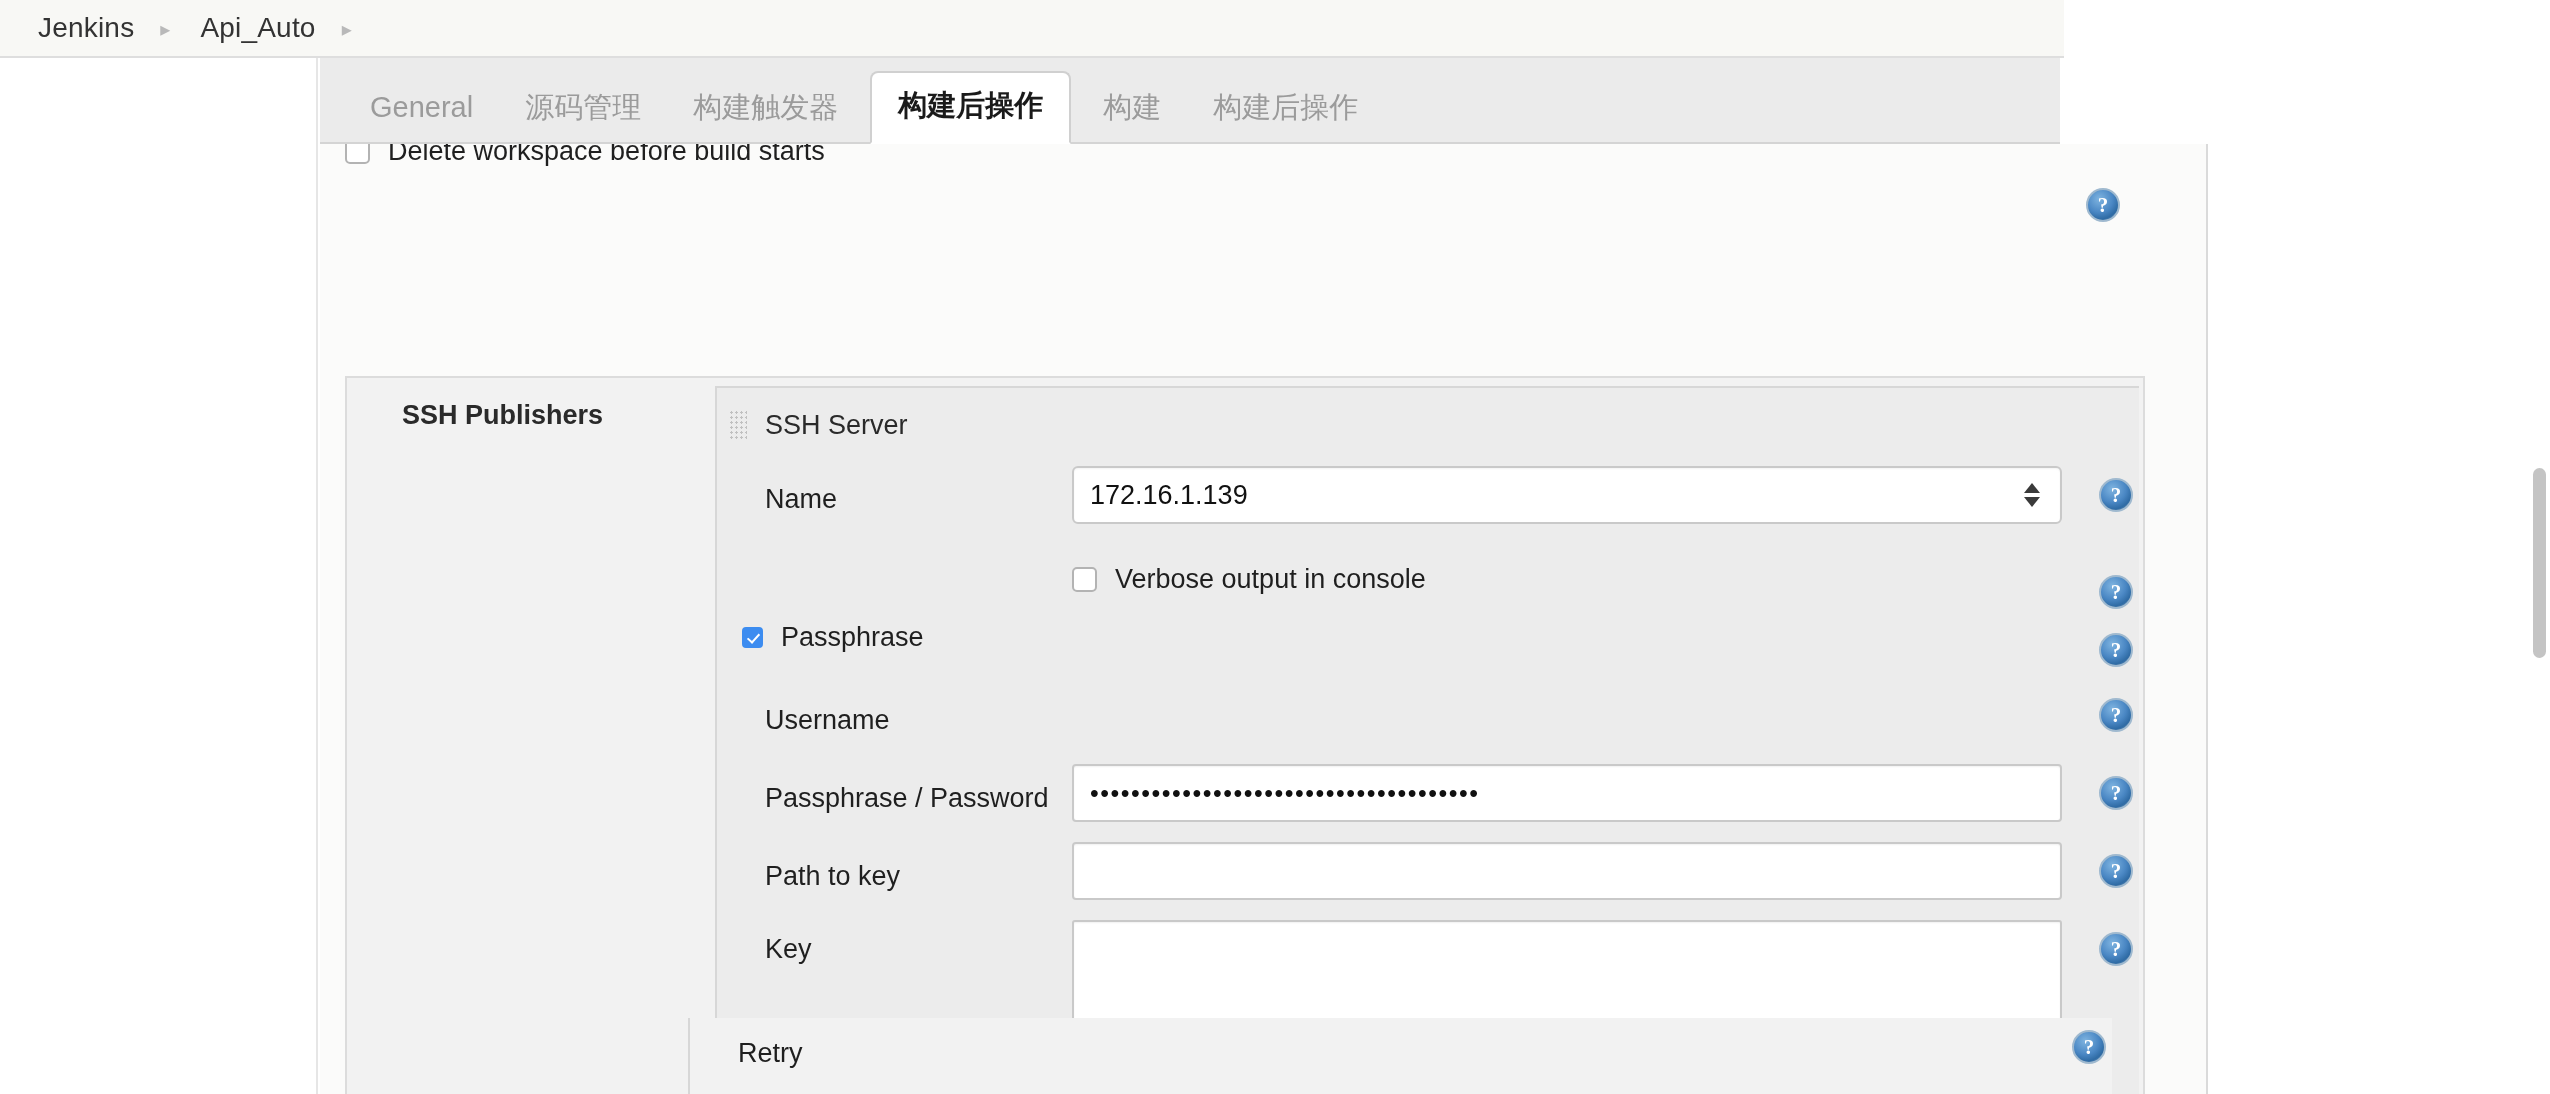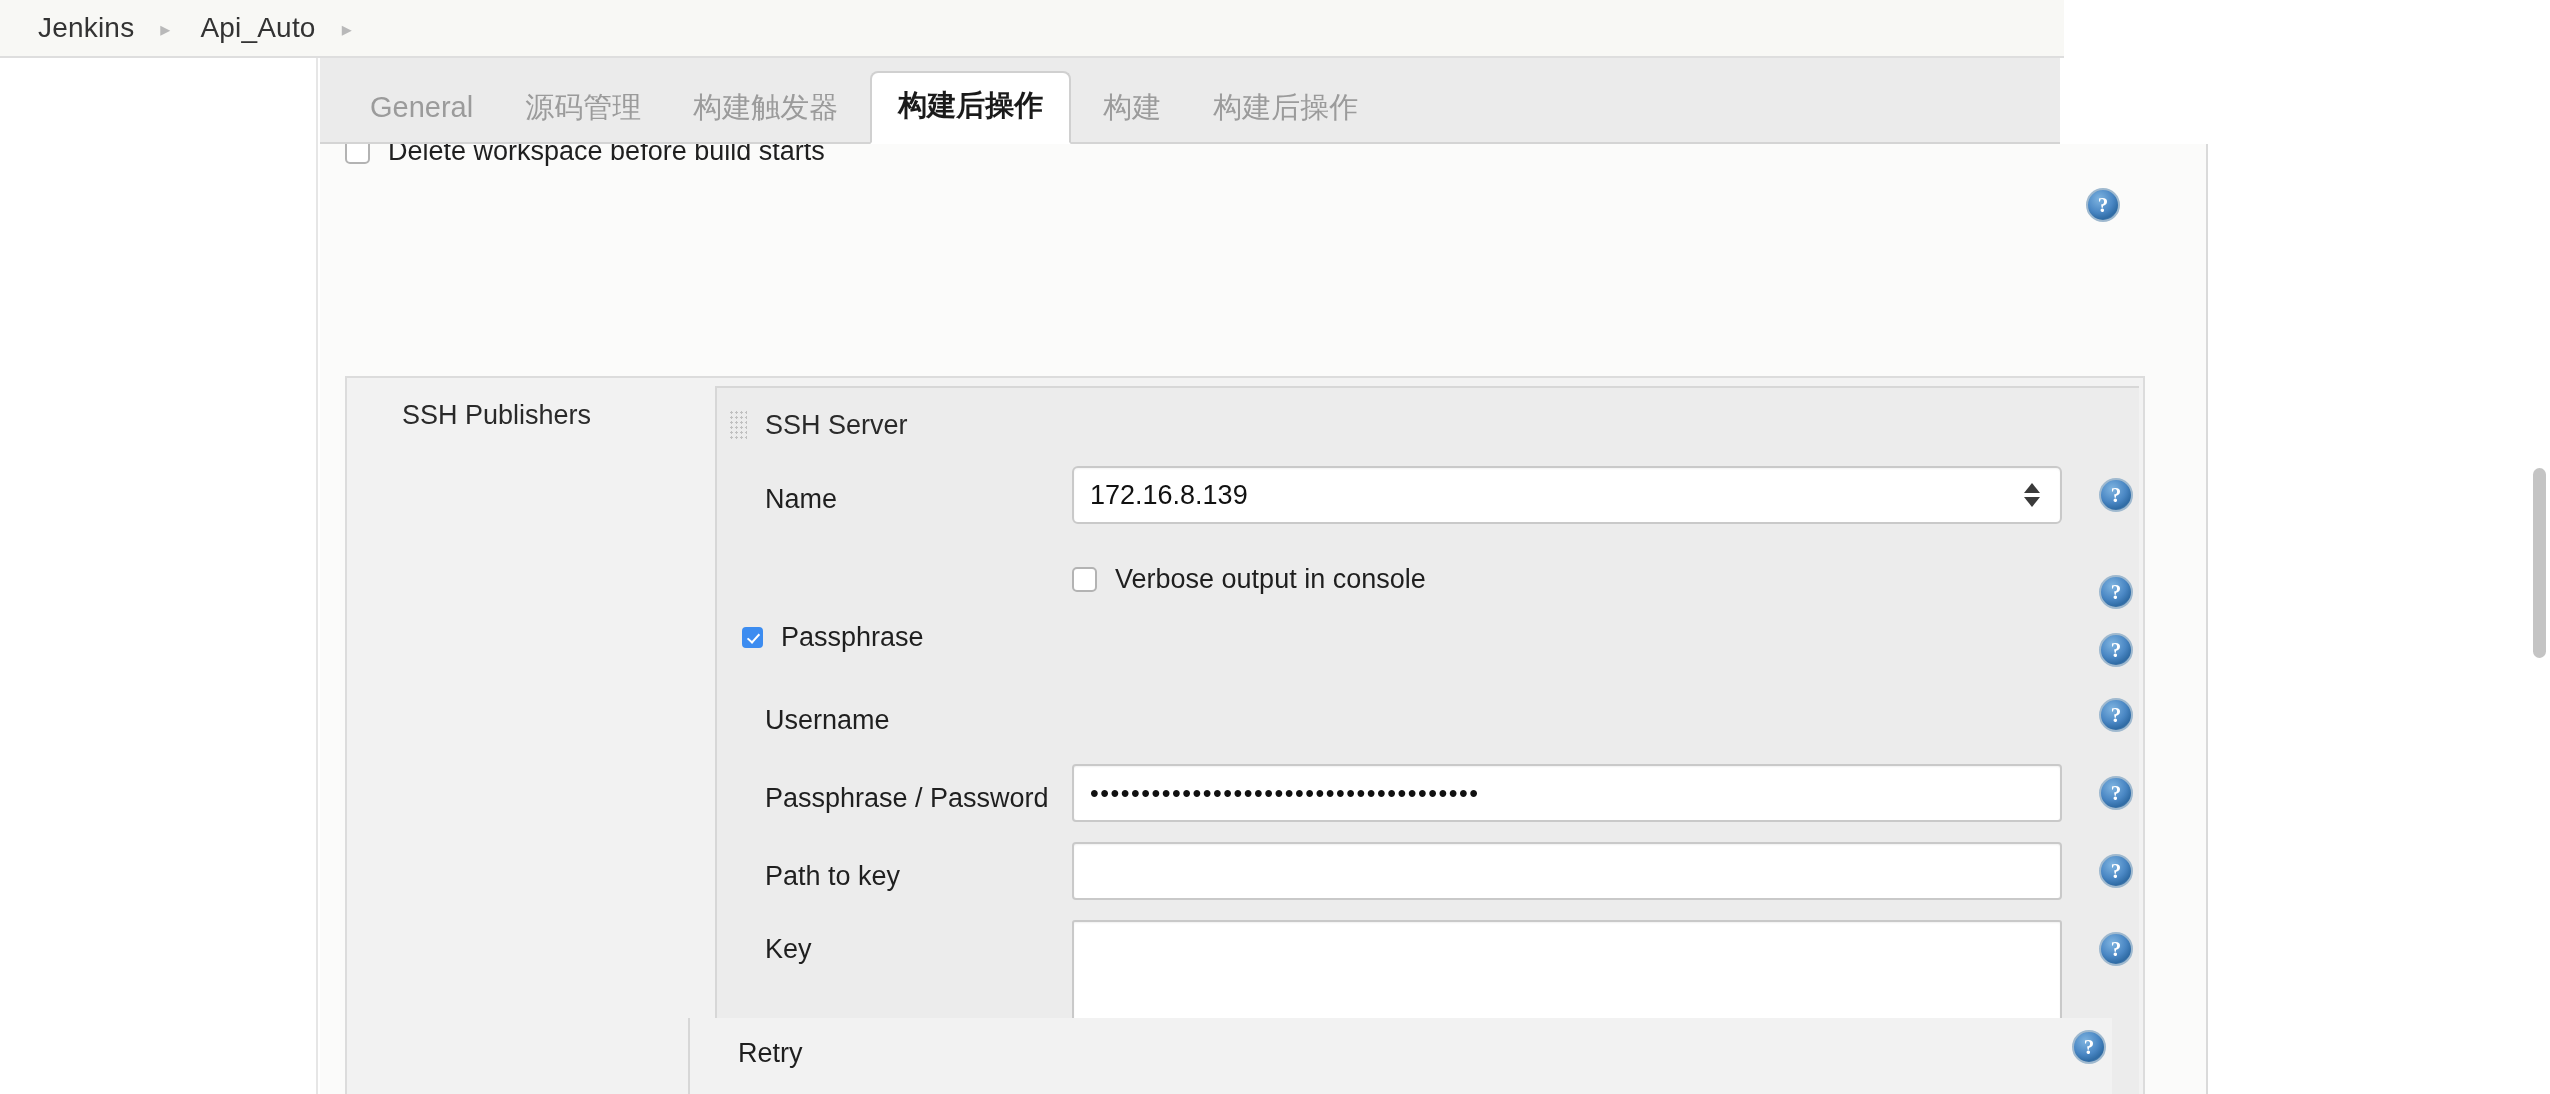--- a/index.html
+++ b/index.html
@@ -207,20 +207,21 @@
     border: 2px solid #dcdcdc;
     box-sizing: border-box;
   }
   .publisher-label {
     position: absolute;
     left: 55px;
     top: 22px;
     font-size: 27px;
     color: #2a2a2a;
     white-space: nowrap;
+    font-weight: bold;
   }
   .inner-panel {
     position: absolute;
     left: 368px;
     top: 8px;
     width: 1424px;
     height: 866px;
     background: #ececec;
     border: 2px solid #d7d7d7;
     border-right: none;
@@ -435,21 +436,21 @@
 
         <div class="inner-panel">
 
           <div class="drag-grip"></div>
           <div class="section-title">SSH Server</div>
 
           <div class="frow" style="top:82px;">
             <span class="flabel" style="top:16px;">Name</span>
           </div>
           <div class="fselect" style="top:78px;">
-            <span>172.16.8.139</span>
+            <span>172.16.1.139</span>
             <span class="spinner-arrows">
               <span class="spin-up"></span>
               <span class="spin-down"></span>
             </span>
           </div>
           <div class="help-icon fhelp" style="top:90px;">?</div>
 
           <div class="cb-row" style="left:355px; top:176px;">
             <span class="checkbox"></span>
             <span class="cb-label">Verbose output in console</span>

